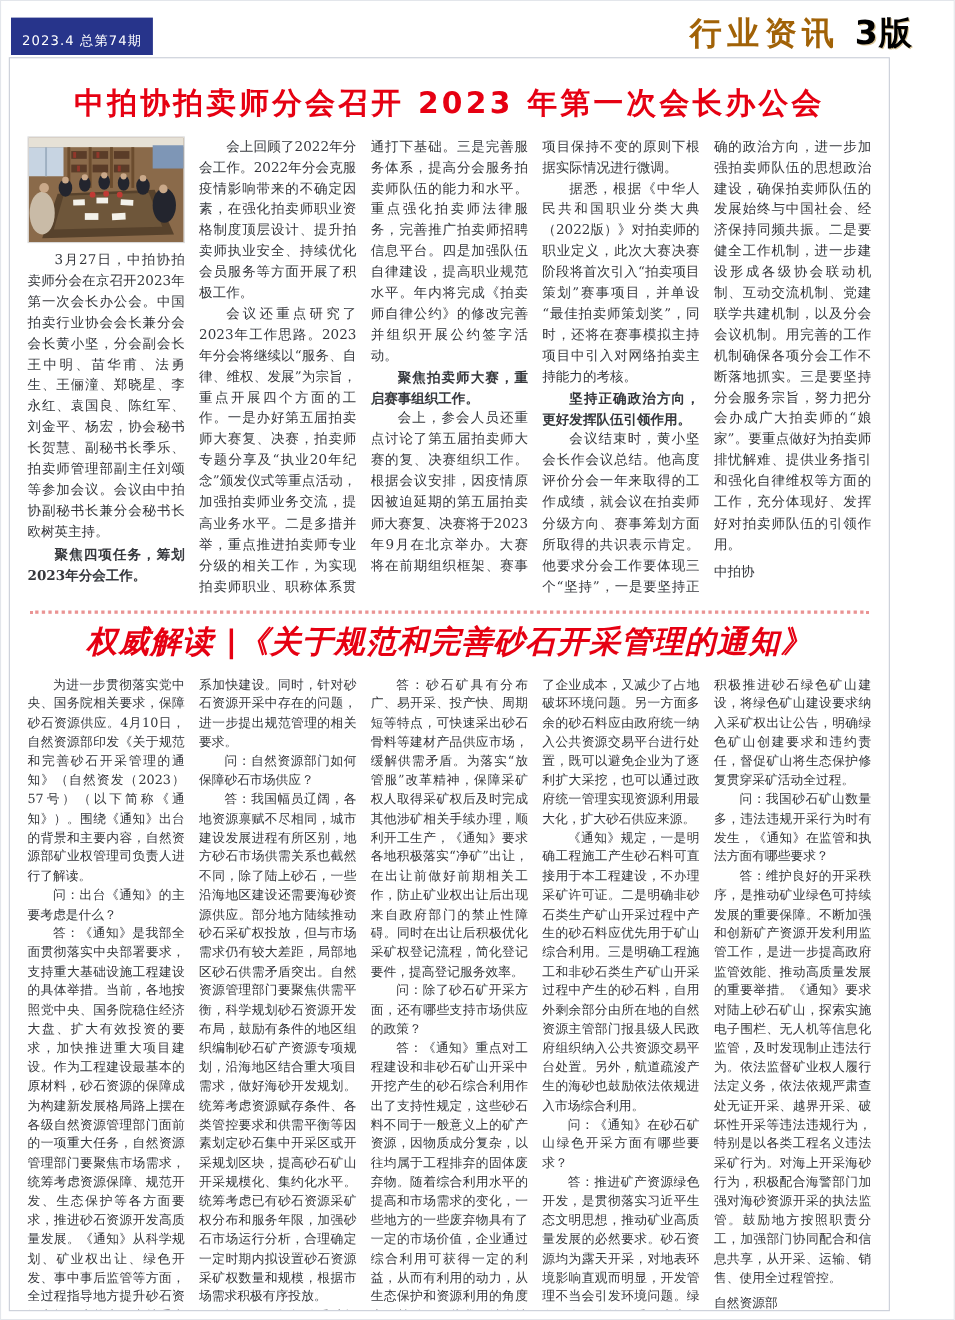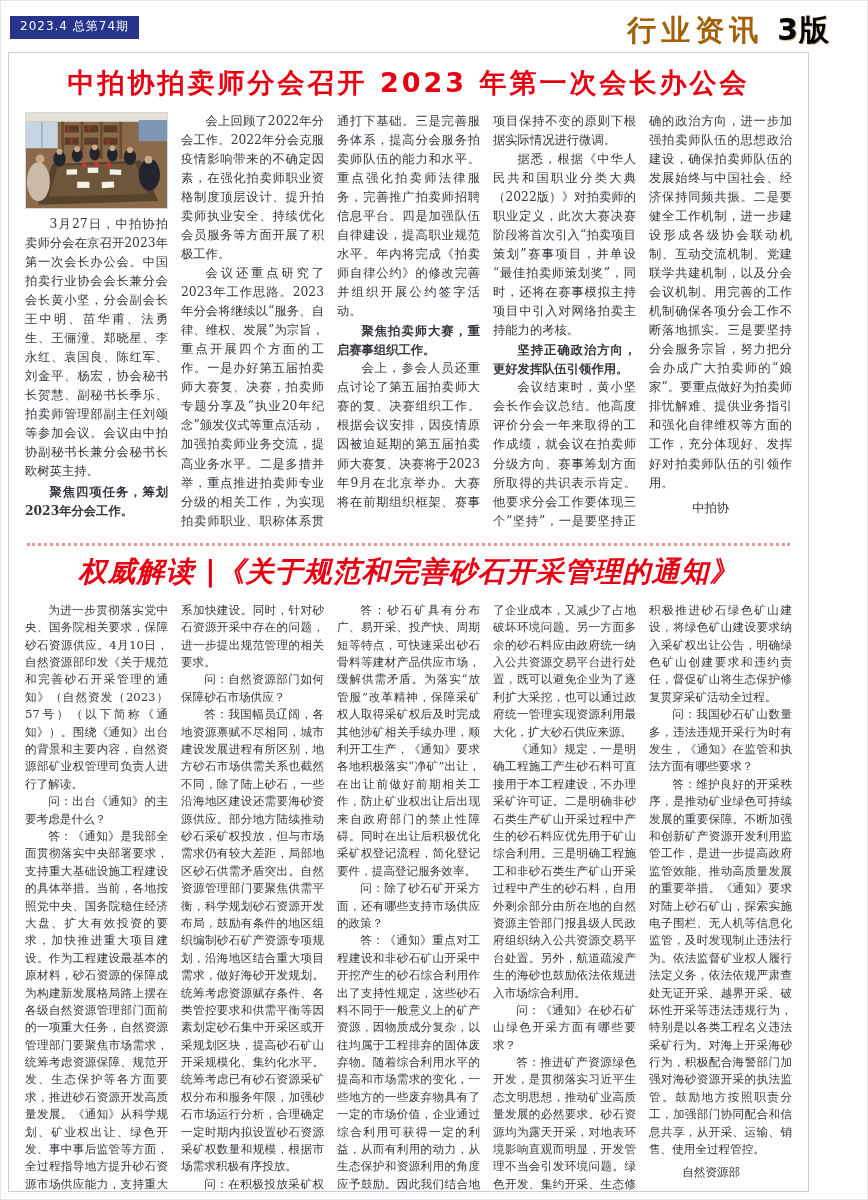--- a/index.html
+++ b/index.html
@@ -3,43 +3,43 @@
 <meta charset="utf-8">
 <style>
   html,body{margin:0;padding:0;}
   body{background:#eef0f3;font-family:"DejaVu Serif","Liberation Serif",serif;}
   .page{position:relative;width:868px;height:1200px;background:#ffffff;overflow:hidden;margin:0;
         box-shadow:inset 0 0 0 1px #e3e6eb;}
   
   .masthead{position:absolute;top:10px;left:10px;right:28px;height:38px;}
   .issue-box{position:absolute;left:0;top:6px;background:#27348b;color:#ffffff;
              font-family:"DejaVu Sans","Liberation Sans",sans-serif;
-             font-size:12px;padding:2px 10px 4px;letter-spacing:1px;}
+             font-size:12px;padding:13px 10px 4px;letter-spacing:1px;}
   .mast-right{position:absolute;right:10px;top:0;display:flex;align-items:baseline;gap:14px;}
   .section-title{font-family:"DejaVu Serif","Liberation Serif",serif;font-weight:bold;
                  font-size:29px;color:#a16207;letter-spacing:5px;text-align:center;}
   .page-no{font-family:"DejaVu Sans","Liberation Sans",sans-serif;font-weight:bold;
            font-size:30px;color:#000000;letter-spacing:1px;
            text-shadow:1px 1px 0 #d8c294;}
   
   .frame{position:absolute;left:8px;top:52px;width:801px;height:1140px;
          border:1px solid #c9ced8;background:#ffffff;overflow:hidden;
-         padding:5px 16px 0 16px;box-sizing:border-box;}
+         padding:17px 16px 0 16px;box-sizing:border-box;}
   
   .headline1{margin:10px 0 14px;text-align:center;color:#e60012;
              font-family:"DejaVu Sans","Liberation Sans",sans-serif;
              font-weight:bold;font-size:27px;letter-spacing:3px;line-height:1.1;}
   .article1-body{column-count:5;column-gap:13px;font-size:12.3px;line-height:1.55;
                  color:#35373c;text-align:justify;}
   .article2-body{column-count:5;column-gap:13px;font-size:11.6px;line-height:1.5;
                  color:#35373c;text-align:justify;}
   .para{margin:0;text-indent:2em;text-align:justify;}
   .para.subhead{font-weight:bold;}
   .para.question{font-weight:normal;}
-  .para.signature{text-align:center;text-indent:0;padding-right:1.6em;margin-top:6px;font-weight:normal;}
+  .para.signature{text-align:left;text-indent:0;padding-right:1.6em;margin-top:6px;font-weight:normal;}
   figure.photo{margin:0 0 6px 0;width:100%;break-inside:avoid;}
   figure.photo svg{display:block;width:100%;height:auto;border:1px solid #d8d8d8;box-sizing:border-box;}
   
   .dotted-sep{border:0;border-top:3px dotted #ea9494;margin:12px 2px 10px;}
   
   .headline2{margin:6px 0 14px;text-align:center;color:#e60012;
              font-family:"DejaVu Sans","Liberation Sans",sans-serif;
              font-weight:bold;font-size:28px;letter-spacing:1px;line-height:1.15;font-style:italic;}
 </style>
 </head>

